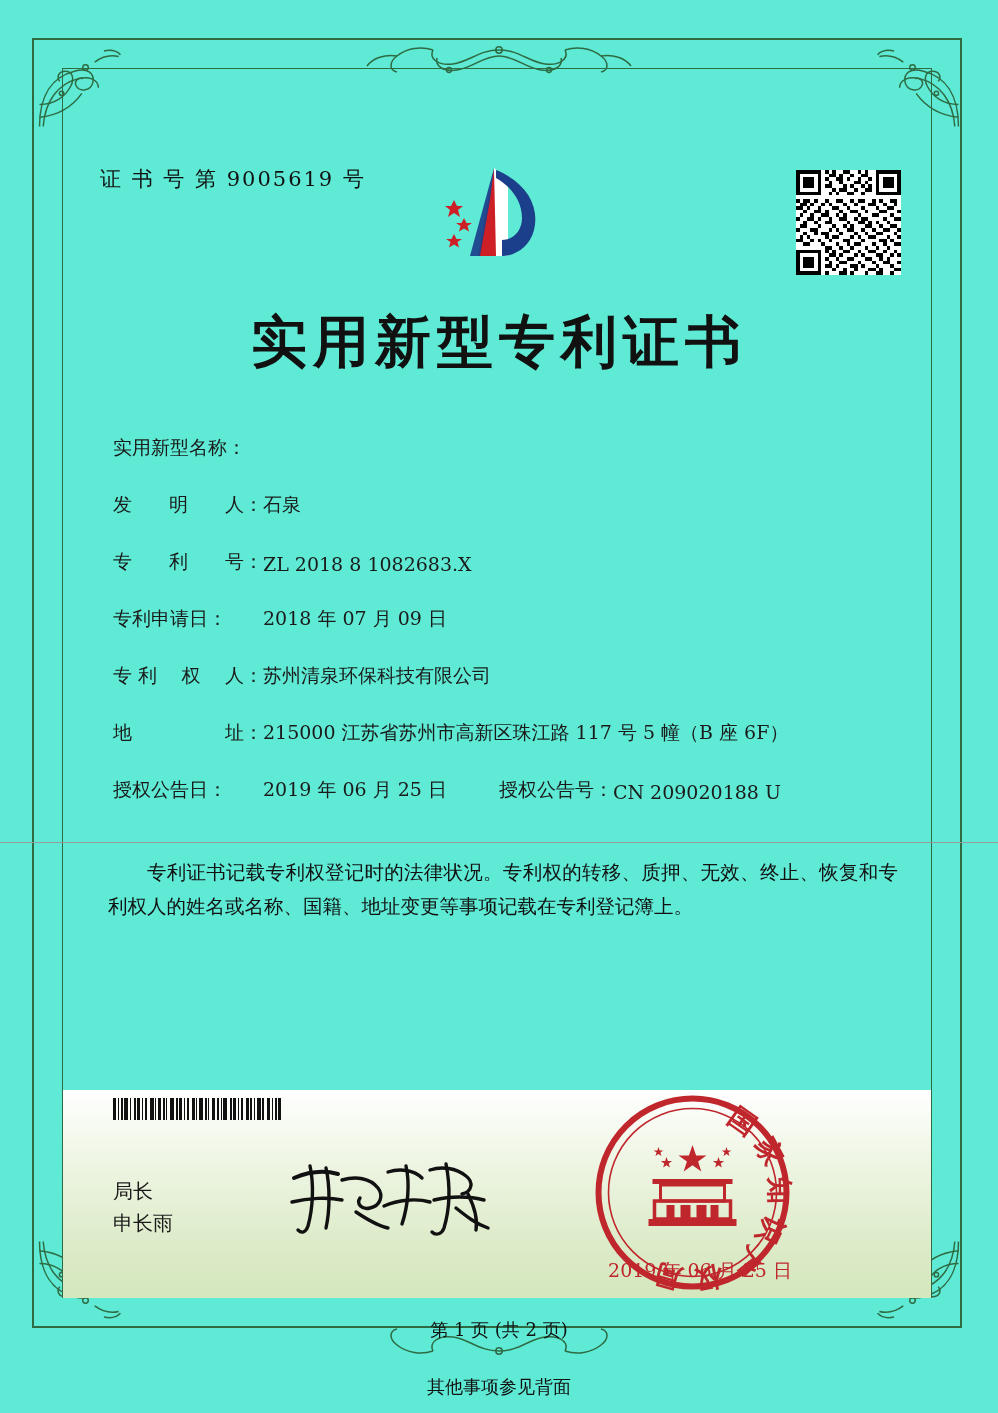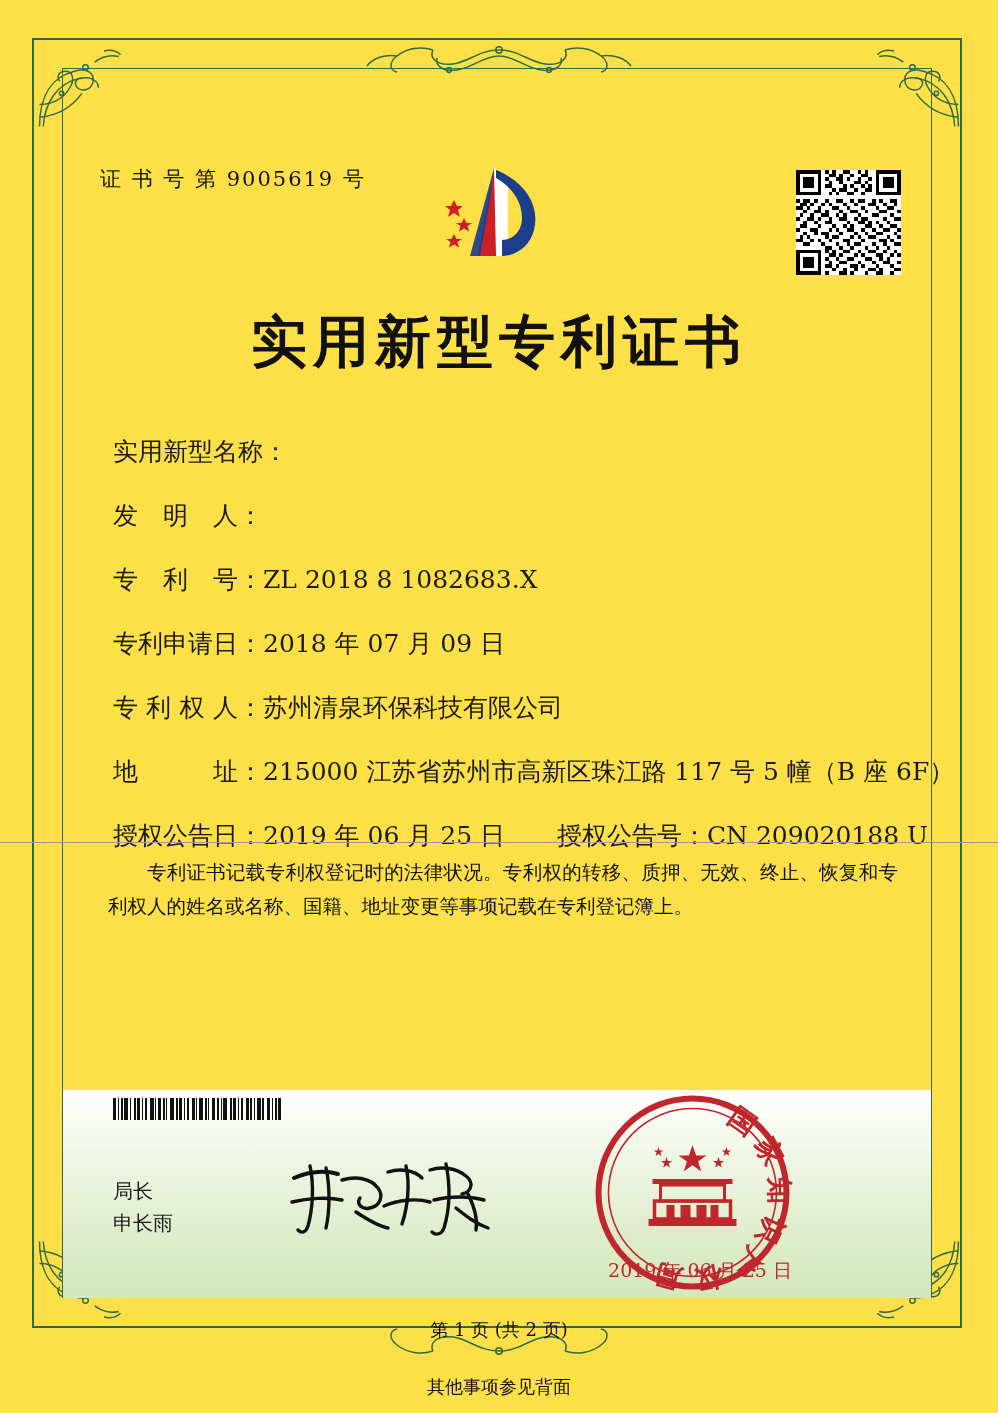--- a/index.html
+++ b/index.html
@@ -14,21 +14,21 @@
     font-family: "Liberation Serif", "DejaVu Serif", serif;
     color: #1a1a1a;
     overflow: hidden;
   }
 
   
   .cert {
     position: absolute;
     left: 0; top: 0;
     width: 998px; height: 1413px;
-    background: #fde047;
+    background: #5eead4;
   }
 
   .frame-outer {
     position: absolute;
     left: 32px; top: 38px;
     width: 930px; height: 1290px;
     border: 2px solid #2e6b43;
     box-sizing: border-box;
   }
   .frame-inner {
@@ -107,23 +107,23 @@
   }
 
   
   .fields {
     position: absolute;
     left: 113px; top: 435px;
     width: 790px;
   }
   .field-row {
     display: flex;
-    align-items: center;
+    align-items: flex-end;
     margin-bottom: 31px;
-    font-size: 25px;
+    font-size: 19px;
     font-family: "DejaVu Serif", serif;
     white-space: nowrap;
   }
   .field-label {
     width: 150px;
     flex: 0 0 150px;
     letter-spacing: 0px;
   }
   .field-label.spread {
     display: flex;
@@ -557,20 +557,21 @@
     <div class="field-row">
       <div class="field-label">实用新型名称：</div>
     </div>
 
     <div class="field-row">
       <div class="field-label spread">
         <span>发</span>
         <span>明</span>
         <span>人：</span>
       </div>
+      <div class="field-value">石泉</div>
     </div>
 
     <div class="field-row">
       <div class="field-label spread">
         <span>专</span>
         <span>利</span>
         <span>号：</span>
       </div>
       <div class="field-value">ZL 2018 8 1082683.X</div>
     </div>

